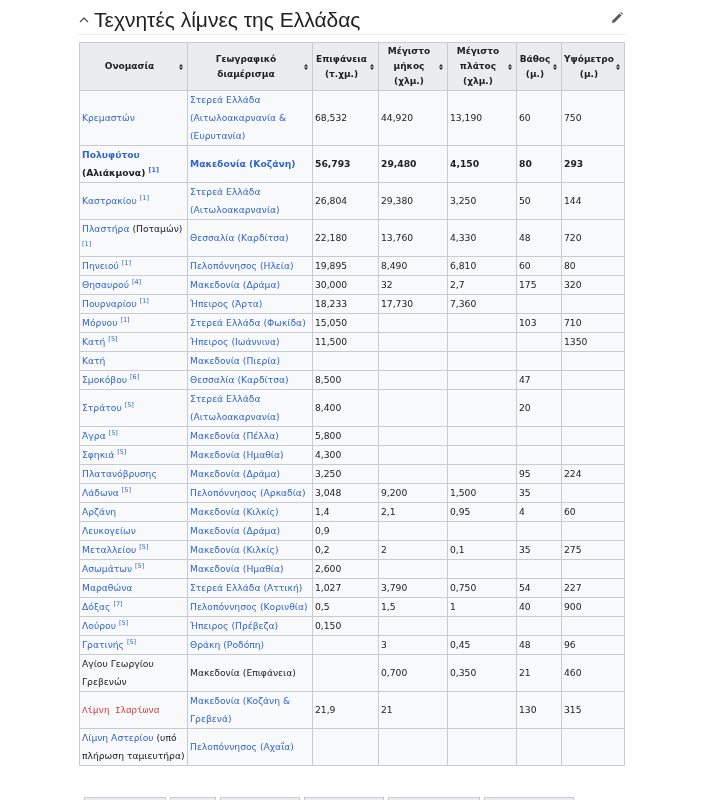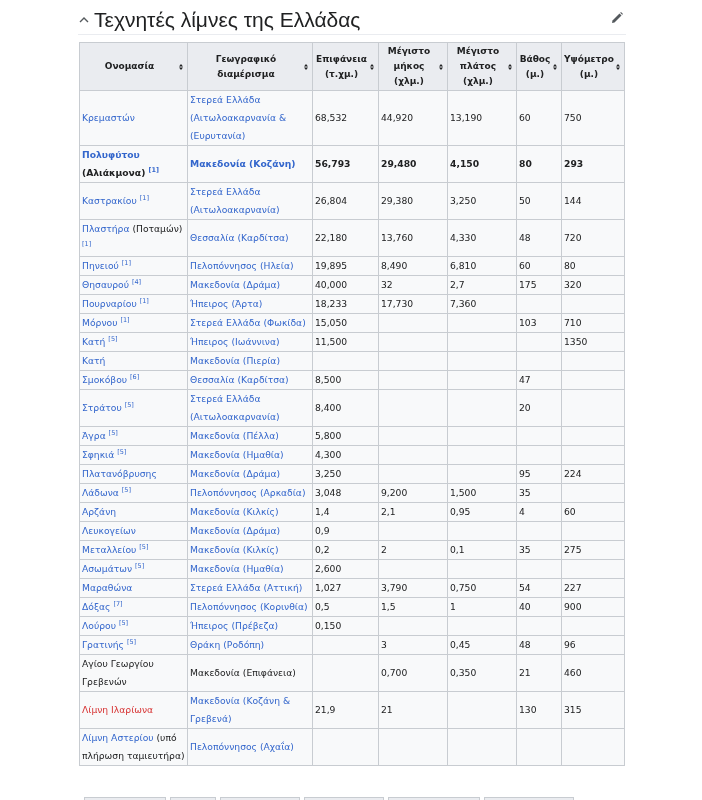--- a/index.html
+++ b/index.html
@@ -6,21 +6,21 @@
   body { width:702px; height:800px; overflow:hidden; position:relative; font-family:"DejaVu Sans","Liberation Sans",sans-serif; color:#202122; }
   .section-head { position:absolute; left:78px; top:6px; width:548px; height:28px; display:flex; align-items:center; border-bottom:1px solid #eaecf0; }
   .section-head .chev { width:12px; height:12px; display:inline-block; margin-right:4px; }
   .section-head .title { font-family:Liberation Sans, sans-serif; font-size:21px; color:#202122; }
   .section-head .edit { position:absolute; right:2px; top:5px; width:14px; height:14px; }
   table.wt { position:absolute; left:79px; top:42px; border-collapse:collapse; width:545px; table-layout:fixed; background:#f8f9fa; font-size:9.2px; line-height:18px; }
   table.wt th, table.wt td { border:1px solid #c8ccd1; padding:0 2px; vertical-align:middle; text-align:left; }
   table.wt th { background:#eaecf0; font-weight:bold; text-align:center; line-height:15px; padding:1px 10px 1px 2px; position:relative; font-size:9px; }
   table.wt th .sort { position:absolute; right:4px; top:50%; margin-top:-3px; width:4px; height:6px; }
   .lnk { color:#3366cc; }
-  .red { color:#d73333; }
+  .red { color:#d73333;font-family:Liberation Mono, monospace; }
   sup { font-size:6.5px; line-height:0; vertical-align:super; color:#3366cc; }
   .nav-strip { position:absolute; top:797px; left:84px; height:3px; width:540px; display:flex; gap:4px; }
   .nav-strip span { display:block; height:3px; background:#eaecf0; border:1px solid #c8ccd1; border-bottom:none; }
 </style>
 </head>
 <body>
 
 <div class="section-head">
   <svg class="chev" viewBox="0 0 12 12">
       <path d="M2 8 L6 4 L10 8" fill="none" stroke="#54595d" stroke-width="1.4"></path>
@@ -109,21 +109,21 @@
         <td><span class="lnk">Πελοπόννησος</span> <span class="lnk">(Ηλεία)</span></td>
         <td>19,895</td>
         <td>8,490</td>
         <td>6,810</td>
         <td>60</td>
         <td>80</td>
       </tr>
       <tr>
         <td><span class="lnk">Θησαυρού</span> <sup>[4]</sup></td>
         <td><span class="lnk">Μακεδονία</span> <span class="lnk">(Δράμα)</span></td>
-        <td>40,000</td>
+        <td>30,000</td>
         <td>32</td>
         <td>2,7</td>
         <td>175</td>
         <td>320</td>
       </tr>
       <tr>
         <td><span class="lnk">Πουρναρίου</span> <sup>[1]</sup></td>
         <td><span class="lnk">Ήπειρος</span> <span class="lnk">(Άρτα)</span></td>
         <td>18,233</td>
         <td>17,730</td>

